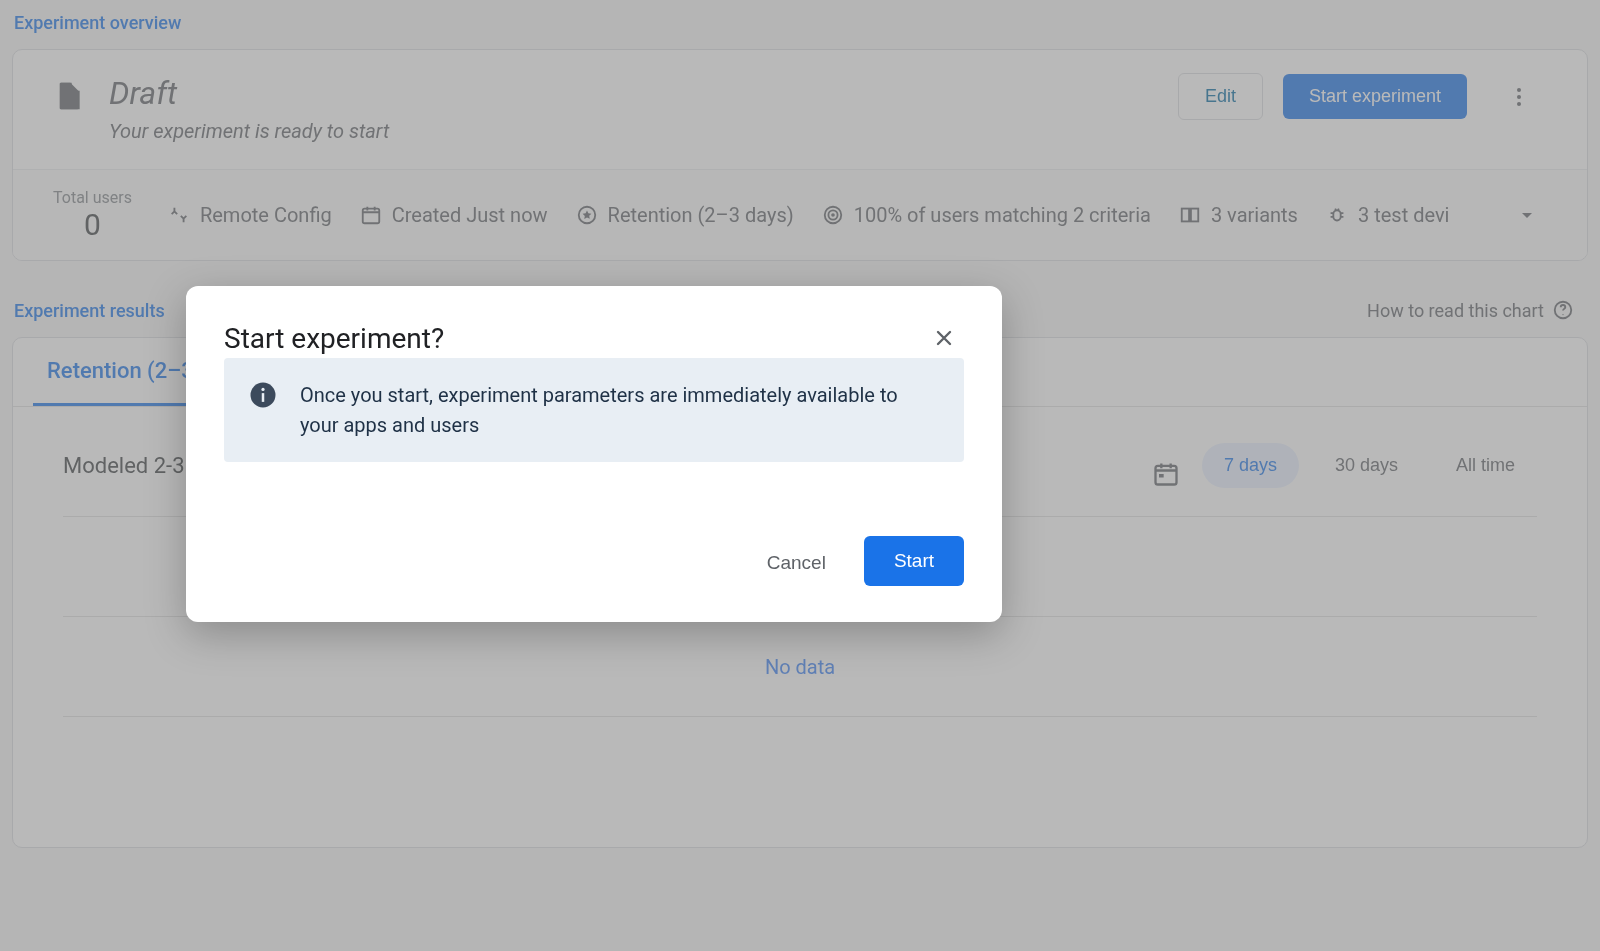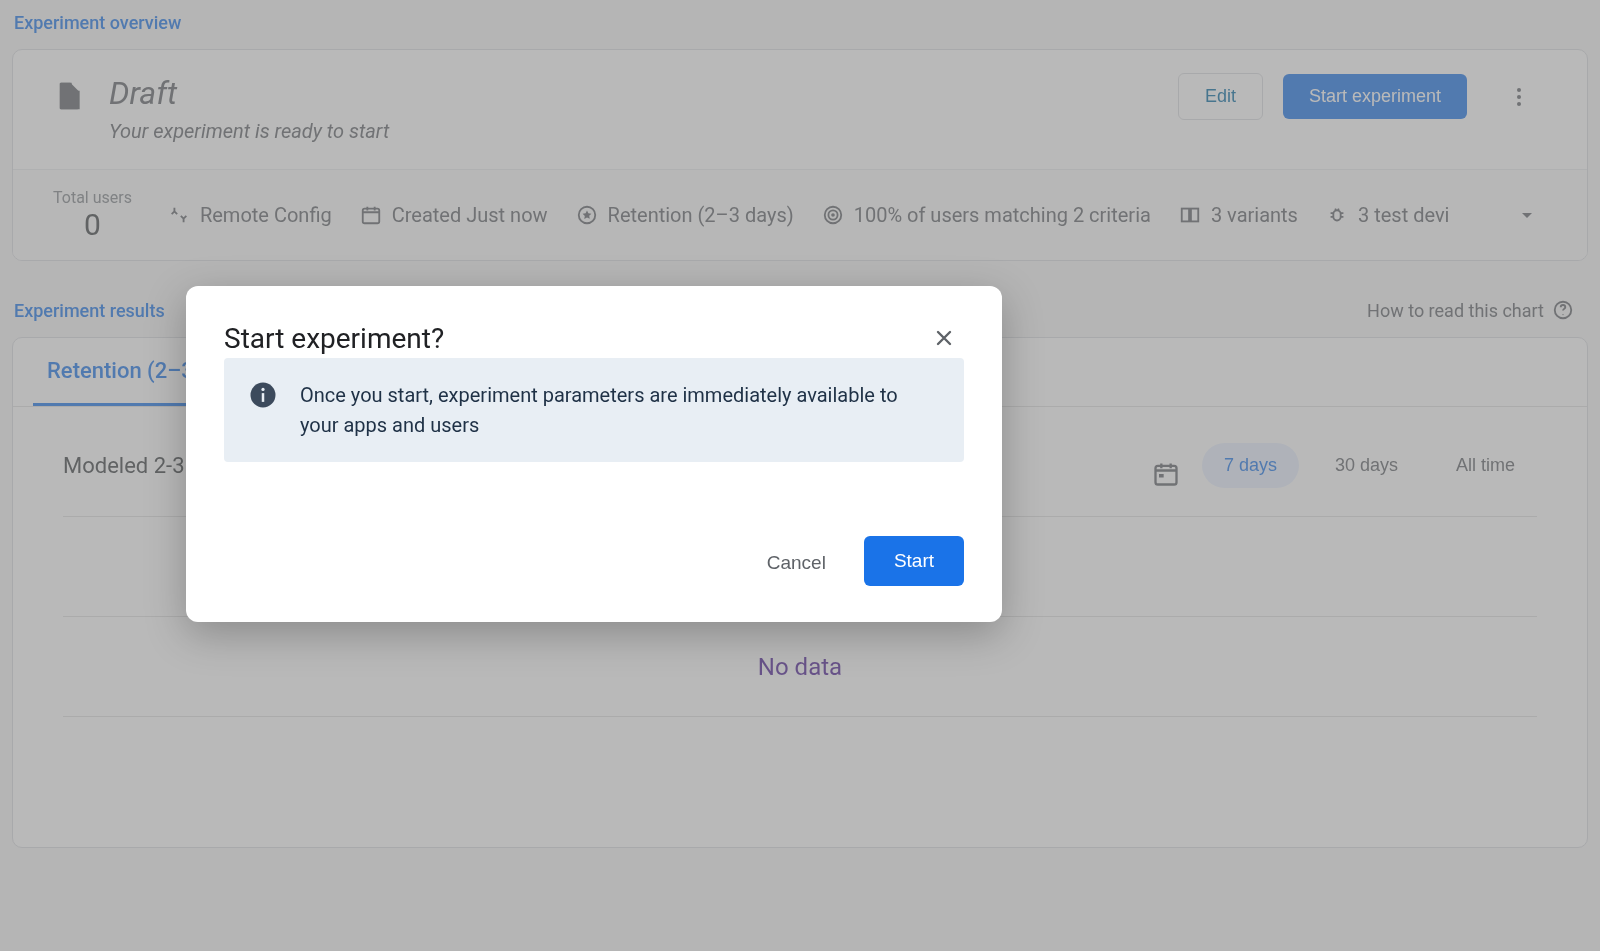--- a/index.html
+++ b/index.html
@@ -227,22 +227,22 @@
     }
     .chart-area {
       border-top: 1px solid #e0e0e0;
     }
     .chart-row {
       height: 100px;
       border-bottom: 1px solid #e0e0e0;
       display: flex;
       align-items: center;
       justify-content: center;
-      color: #4c1d95;
-      font-size: 24px;
+      color: #3b82f6;
+      font-size: 20px;
       text-align: center;
     }
     .chart-row.last {
       height: 80px;
       border-bottom: none;
     }
     
     .scrim {
       position: absolute;
       inset: 0;

